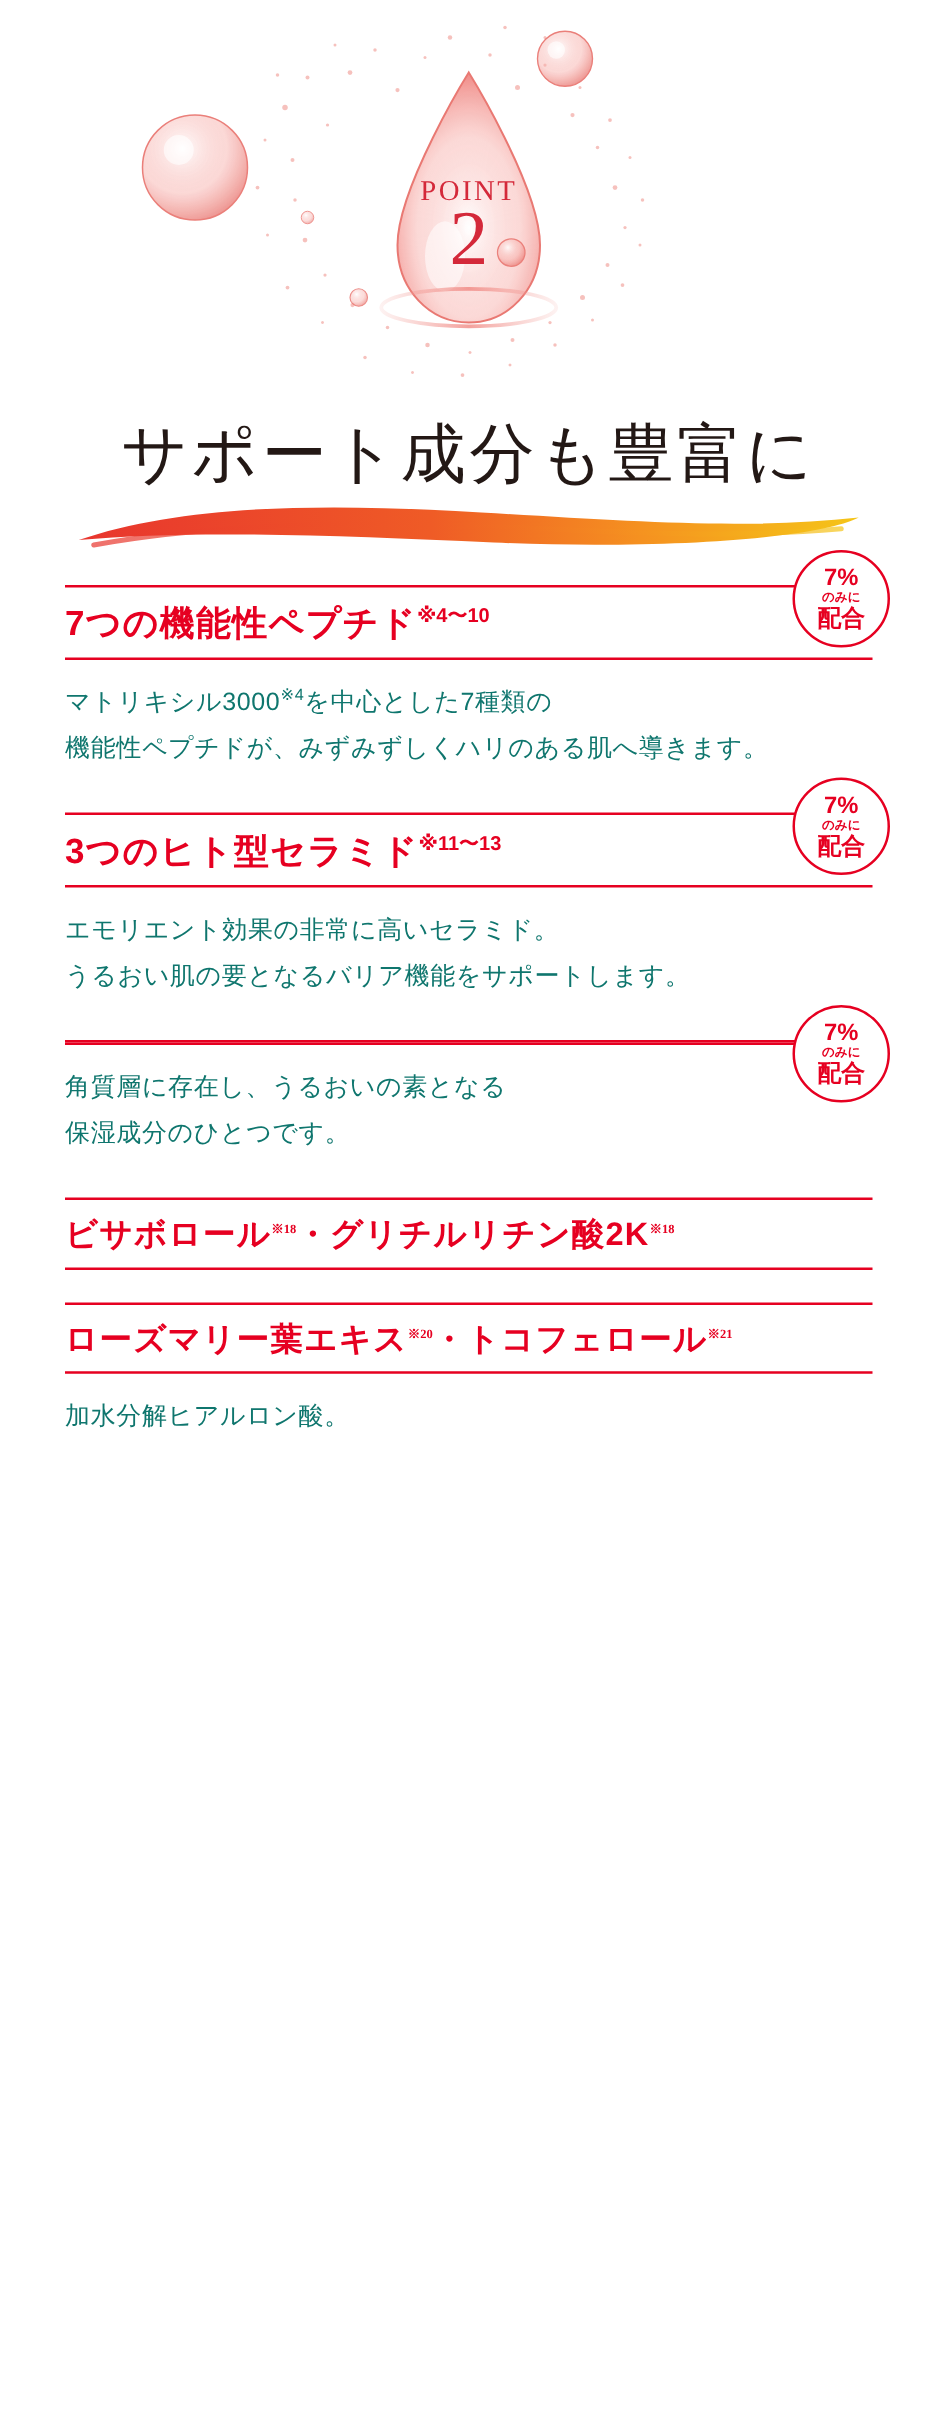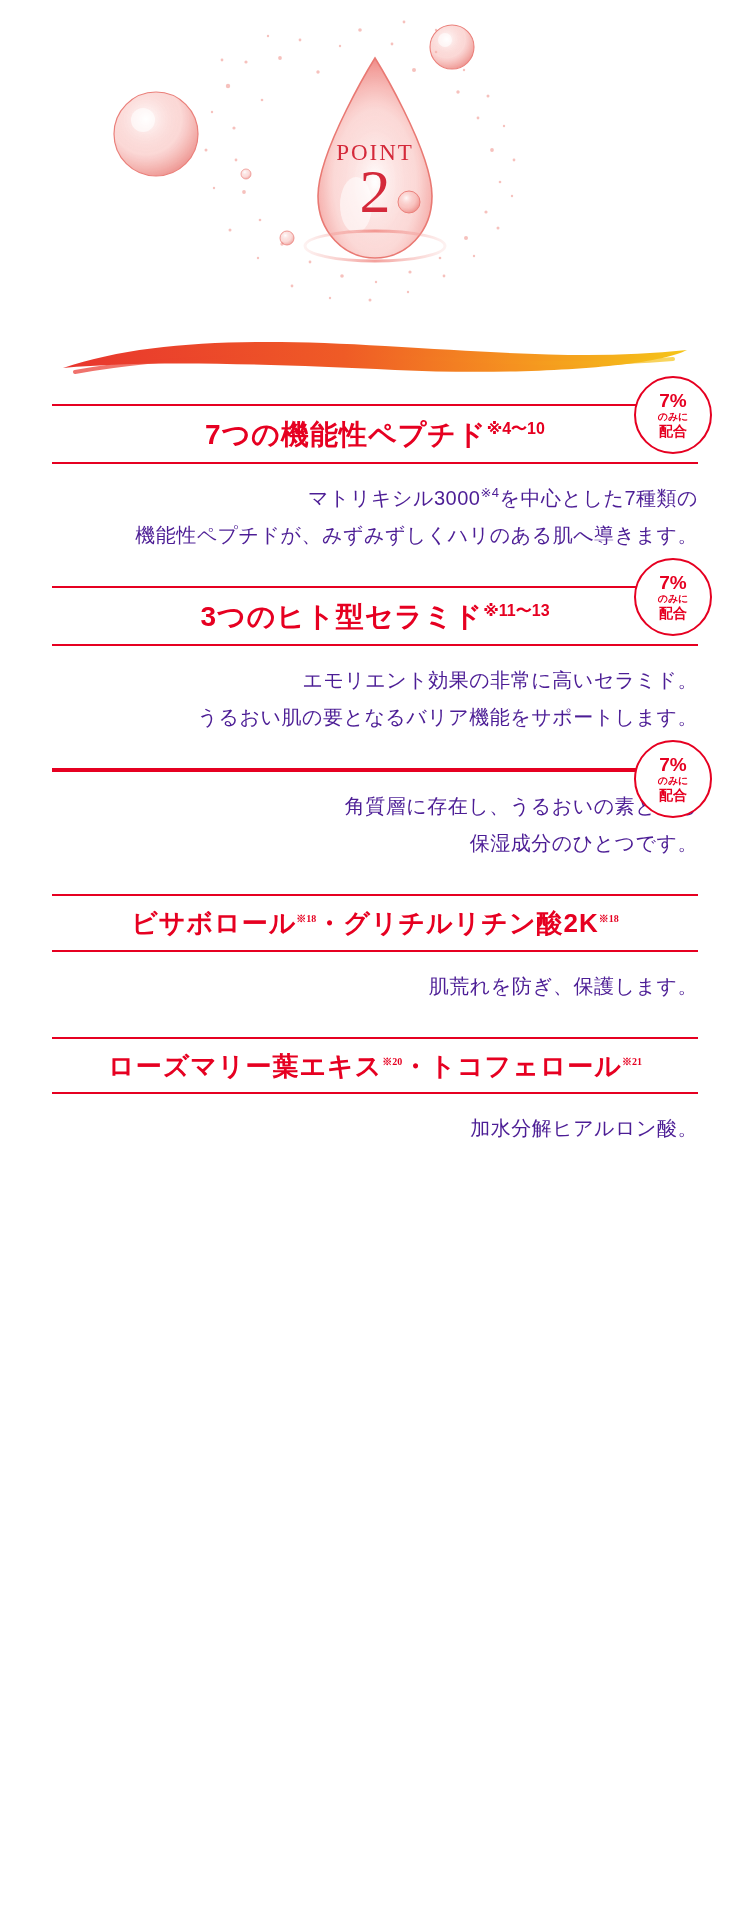--- a/index.html
+++ b/index.html
@@ -91,44 +91,43 @@
     margin-bottom: 26px;
   }
   .rule {
     border: 0;
     border-top: 2px solid #e60021;
     margin: 0;
     width: 100%;
   }
   .rule.thin { border-top-width: 2px; }
   .sec-title {
-    text-align: center;
     color: #e60021;
     font-weight: bold;
     font-size: 28px;
     letter-spacing: 1px;
     padding: 11px 0 10px;
     line-height: 1.25;
     margin: 0;
   }
   .sec-title .sup {
     font-size: 16px;
     vertical-align: super;
     font-weight: bold;
     letter-spacing: 0;
   }
   .sec-title.small {
     font-size: 26px;
   }
   .sec-title.small .sup { font-size: 10px; font-family: Liberation Serif, serif; }
   .sec-body {
-    text-align: right;
+    text-align: left;
     font-size: 20px;
     line-height: 1.85;
-    color: #4c1d95;
+    color: #0f766e;
     padding: 16px 0 6px;
     margin: 0;
     letter-spacing: 0.5px;
   }
   .sec-body .sup {
     font-size: 13px;
     vertical-align: super;
   }
 
   
@@ -144,21 +143,21 @@
     color: #e60021;
     display: flex;
     flex-direction: column;
     align-items: center;
     justify-content: center;
     line-height: 1.05;
     z-index: 3;
   }
   .badge .b1 { font-size: 19px; font-weight: bold; }
   .badge .b2 { font-size: 10px; font-weight: bold; margin-top: 1px; }
-  .badge .b3 { font-size: 14px; font-weight: bold; margin-top: 1px; }
+  .badge .b3 { font-size: 19px; font-weight: bold; margin-top: 1px; }
 </style>
 </head>
 <body>
 
 <div class="page">
 
   <div class="hero">
     <svg viewBox="0 0 750 330" xmlns="http://www.w3.org/2000/svg">
       <defs>
         <radialGradient id="dropG" cx="50%" cy="62%" r="62%">
@@ -241,20 +240,21 @@
       <circle cx="445" cy="40" r="7" fill="#ffffff" opacity="0.6"></circle>
       <circle cx="409" cy="202" r="11" fill="url(#bubbleG)" stroke="#e8726c" stroke-width="1" opacity="0.85"></circle>
       <circle cx="287" cy="238" r="7" fill="url(#bubbleG)" stroke="#e8726c" stroke-width="0.9" opacity="0.8"></circle>
       <circle cx="246" cy="174" r="5" fill="url(#bubbleG)" stroke="#e8726c" stroke-width="0.8" opacity="0.75"></circle>
     </svg>
     <div class="point-label">POINT</div>
     <div class="point-number">2</div>
   </div>
 
   <div class="heading-wrap">
+    <h1 class="main-heading">サポート成分も豊富に</h1>
     <svg class="brush" viewBox="0 0 640 46" xmlns="http://www.w3.org/2000/svg">
       <defs>
         <linearGradient id="brushG" x1="0" y1="0" x2="1" y2="0">
           <stop offset="0%" stop-color="#e8352e"></stop>
           <stop offset="45%" stop-color="#ef5b26"></stop>
           <stop offset="72%" stop-color="#f59120"></stop>
           <stop offset="100%" stop-color="#f5c518"></stop>
         </linearGradient>
       </defs>
       <path d="M8 34 C 90 6, 200 4, 330 12 C 450 19, 540 26, 632 16 C 600 33, 470 42, 340 36 C 210 30, 96 26, 8 34 Z" fill="url(#brushG)"></path>
@@ -309,21 +309,20 @@
       </p>
     </div>
 
 
     <div class="section">
       <hr class="rule">
       <p class="sec-title small">
         <span>ビサボロール<span class="sup">※18</span>・グリチルリチン酸2K</span><span class="sup">※18</span>
       </p>
       <hr class="rule thin">
-      <p class="sec-body">肌荒れを防ぎ、保護します。</p>
     </div>
 
     <div class="section">
       <hr class="rule">
       <p class="sec-title small">
         <span>ローズマリー葉エキス<span class="sup">※20</span>・トコフェロール</span><span class="sup">※21</span>
       </p>
       <hr class="rule thin">
       <p class="sec-body">加水分解ヒアルロン酸。</p>
     </div>

